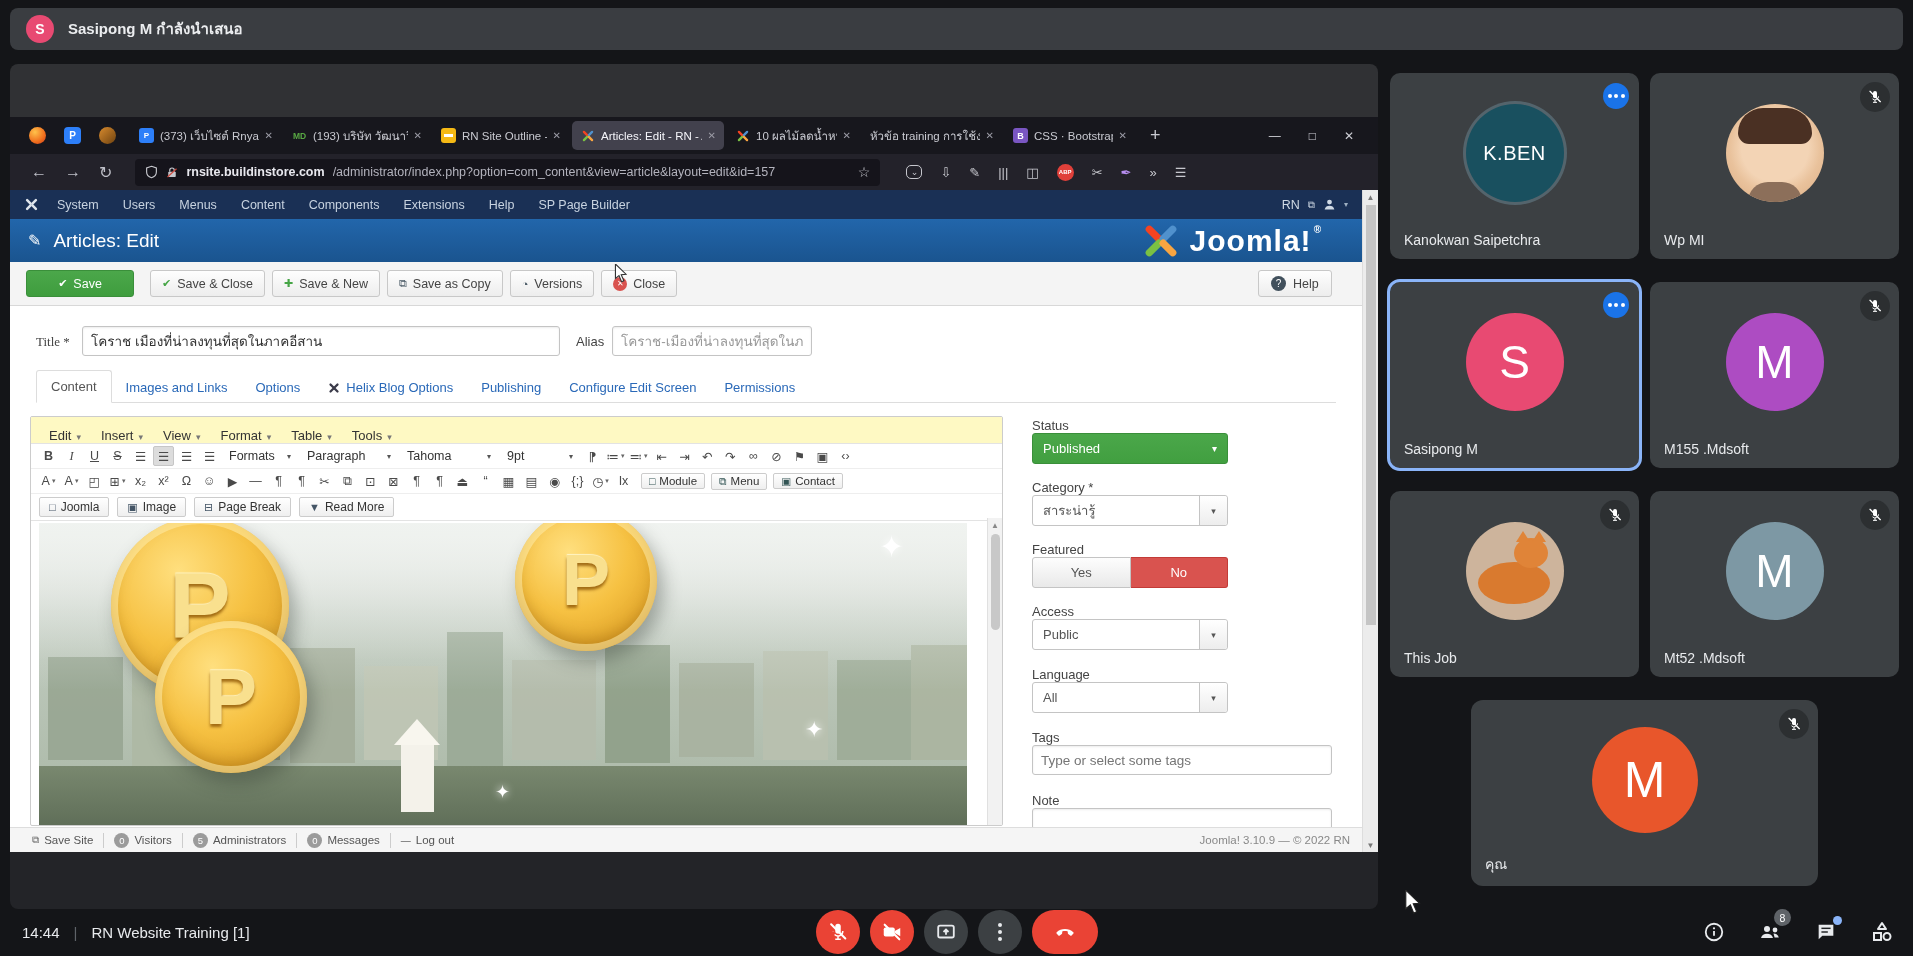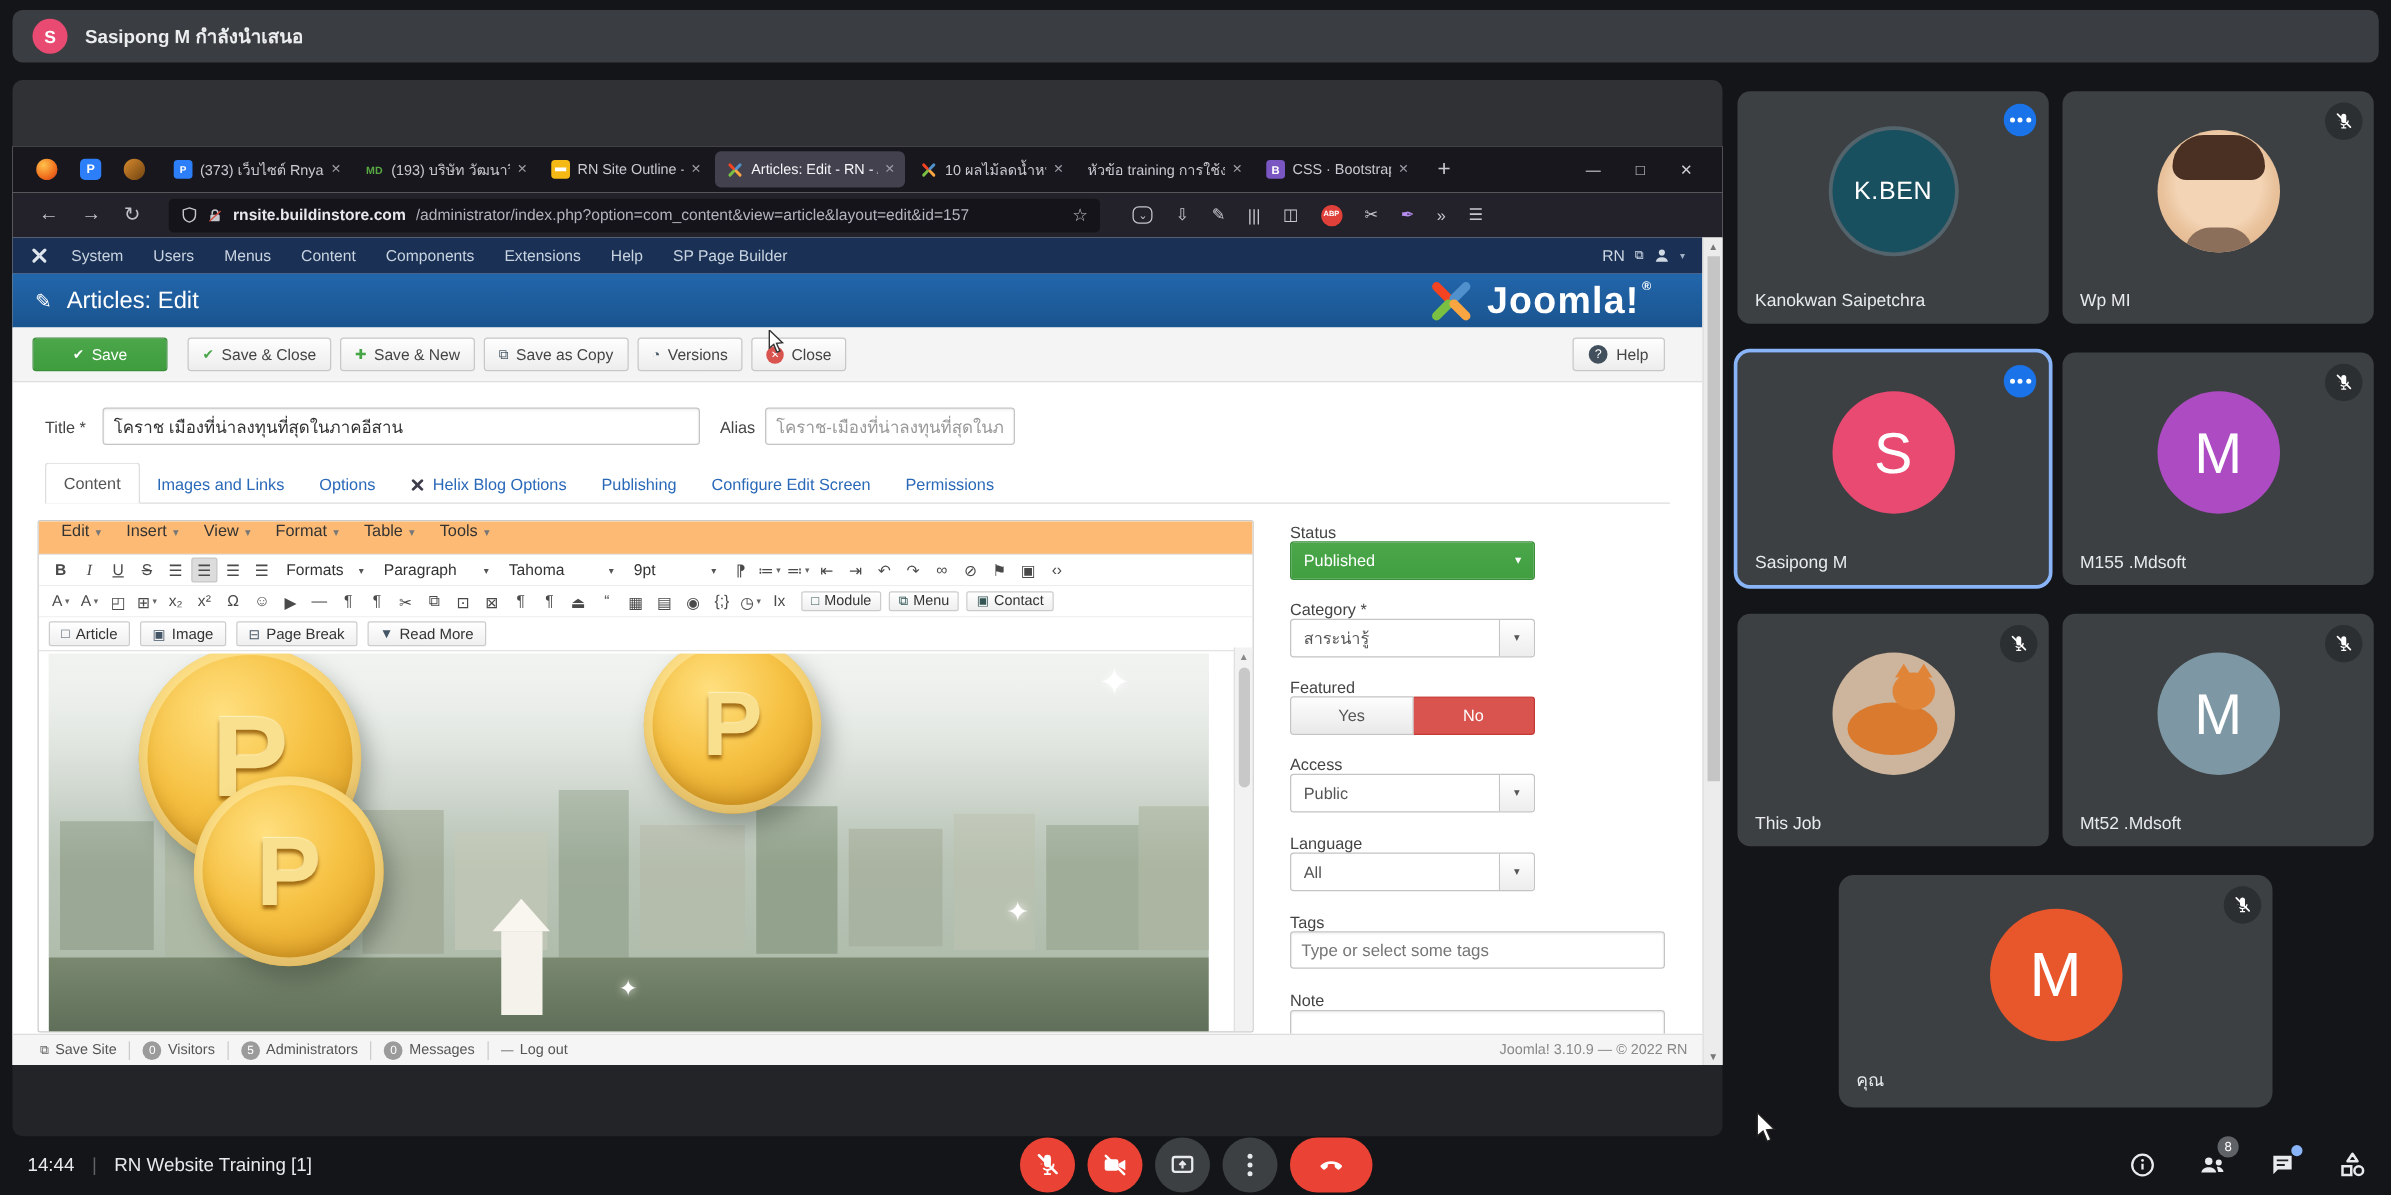--- a/index.html
+++ b/index.html
@@ -97,21 +97,21 @@
   .finput{position:absolute;border:1px solid #c4c4c4;border-radius:3px;height:30px;padding:0 8px;font-size:13.5px;color:#333;
           box-shadow:inset 0 1px 2px rgba(0,0,0,.08);font-family:"Liberation Sans","DejaVu Sans",sans-serif;}
   .alias-input{color:#999;}
   .jtabs{position:absolute;left:26px;top:64px;width:1300px;height:33px;border-bottom:1px solid #ddd;display:flex;align-items:flex-end;}
   .jtab{font-size:13px;color:#2a69b8;padding:8px 14px;display:flex;gap:6px;align-items:center;position:relative;top:1px;}
   .jtab.active{color:#555;background:#fff;border:1px solid #ddd;border-bottom-color:#fff;border-radius:3px 3px 0 0;}
   .jtab .hx{display:flex;align-items:center;}
 
   
   .editor{position:absolute;left:20px;top:110px;width:973px;height:410px;border:1px solid #ccc;border-radius:2px;background:#fff;overflow:hidden;}
-  .emenu{height:27px;display:flex;align-items:flex-start;padding:0 8px;border-bottom:1px solid #e3e3e3;background:#fdba74;}
+  .emenu{height:27px;display:flex;align-items:flex-end;padding:0 8px;border-bottom:1px solid #e3e3e3;background:#fef9c3;}
   .emenu-item{font-size:13px;color:#333;padding:0 10px;}
   .emenu-item::after{content:"▾";font-size:9px;color:#777;margin-left:5px;}
   .etb{display:flex;align-items:center;padding:2px 6px;border-bottom:1px solid #eee;background:#fff;}
   .ticon{min-width:21px;height:20px;display:flex;align-items:center;justify-content:center;font-size:12.5px;
          color:#4a4a4a;margin:0 1px;border-radius:2px;white-space:nowrap;}
   .ticon.active{background:#dcdcdc;border:1px solid #c6c6c6;}
   .ticon.drop::after{content:"▾";font-size:7px;margin-left:2px;color:#666;}
   [data-name="bold-icon"]{font-weight:bold;}
   [data-name="italic-icon"]{font-style:italic;font-family:"Liberation Serif",serif;}
   [data-name="underline-icon"]{text-decoration:underline;}
@@ -467,21 +467,21 @@
           <span class="jicon redc" data-name="toolbar-button-icon">✕</span>
           <span>Close</span>
         </button>
       </div>
     <button class="helpbtn" style="position:absolute;left:1248px;top:153px;" data-name="help-button">
       <span class="helpq" data-name="help-question-icon">?</span>
       <span>Help</span>
     </button>
 
     <div class="content" data-name="article-edit-form">
-      <span class="flabel" style="left:26px;top:28px;" data-name="title-label">Title *</span>
+      <span class="flabel" style="left:26px;top:28px;font-family:Liberation Serif, serif;" data-name="title-label">Title *</span>
       <input class="finput" style="left: 72px; top: 20px; width: 478px;" data-name="title-input" value="โคราช เมืองที่น่าลงทุนที่สุดในภาคอีสาน">
       <span class="flabel" style="left:566px;top:28px;" data-name="alias-label">Alias</span>
       <input class="finput alias-input" style="left: 602px; top: 20px; width: 200px;" data-name="alias-input" value="โคราช-เมืองที่น่าลงทุนที่สุดในภาคอีสา">
 
       <div class="jtabs" data-name="article-form-tabs">
 
           <span class="jtab active" data-name="form-tab">
 
             <span>Content</span>
           </span>
@@ -658,21 +658,21 @@
 
             <span class="tbtn" data-name="contact-button">
               <span class="tbi" data-name="editor-button-icon">▣</span>
               <span>Contact</span>
             </span>
           </div>
         <div class="erow3" data-name="editor-plugin-buttons">
 
             <span class="pbtn" data-name="article-button">
               <span class="pbi" data-name="plugin-button-icon">□</span>
-              <span>Article</span>
+              <span>Joomla</span>
             </span>
 
             <span class="pbtn" data-name="image-button">
               <span class="pbi" data-name="plugin-button-icon">▣</span>
               <span>Image</span>
             </span>
 
             <span class="pbtn" data-name="page-break-button">
               <span class="pbi" data-name="plugin-button-icon">⊟</span>
               <span>Page Break</span>

